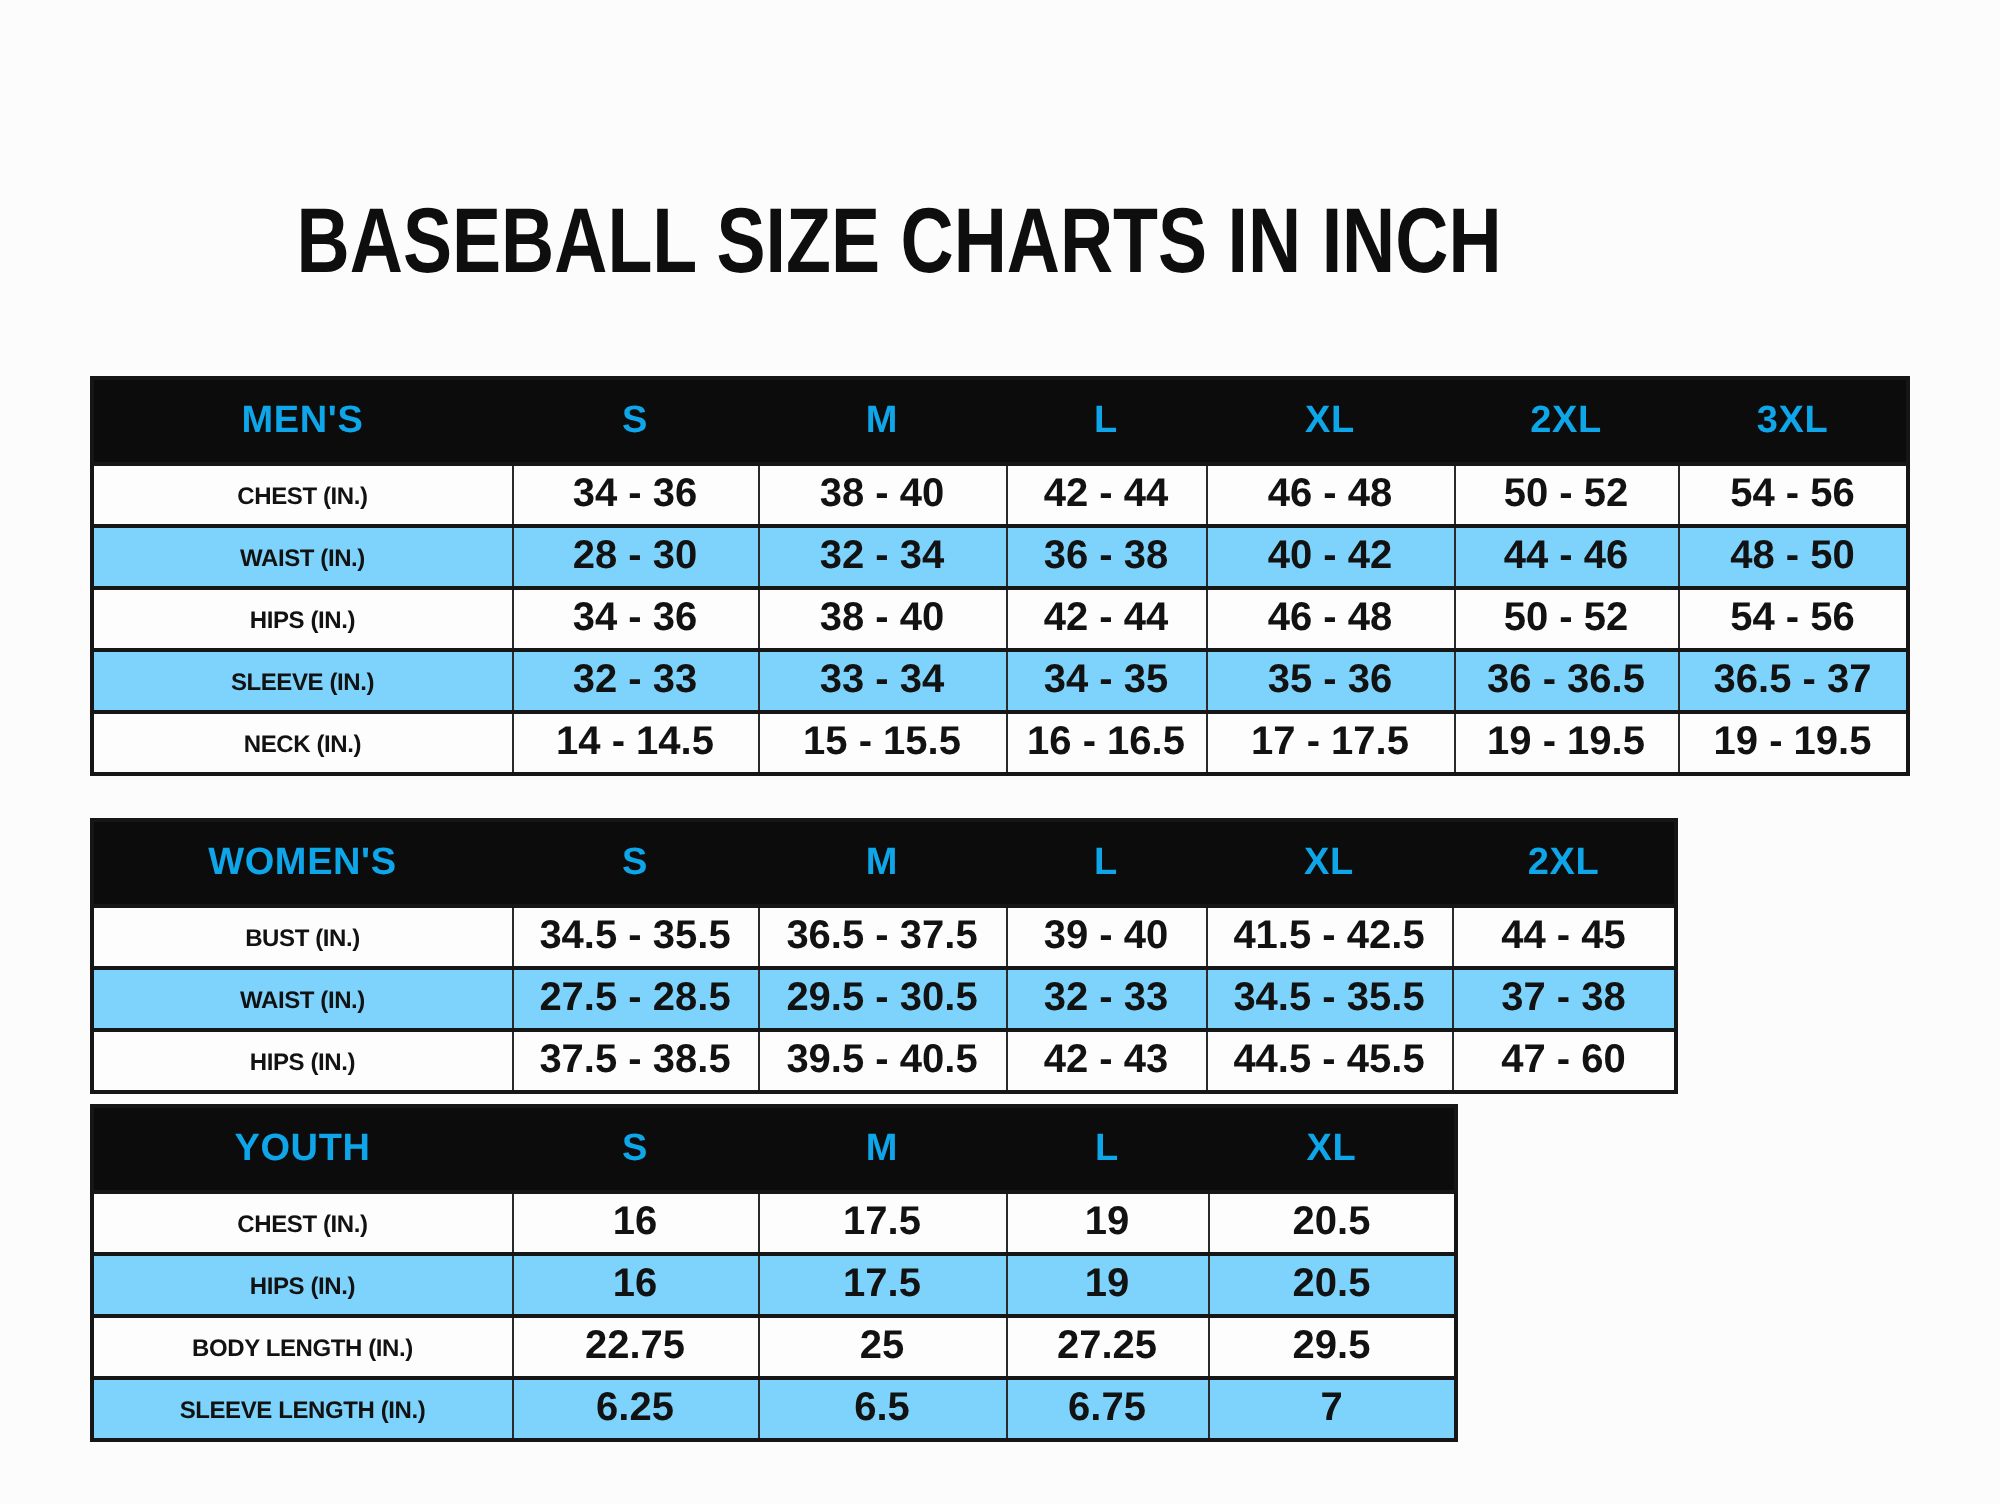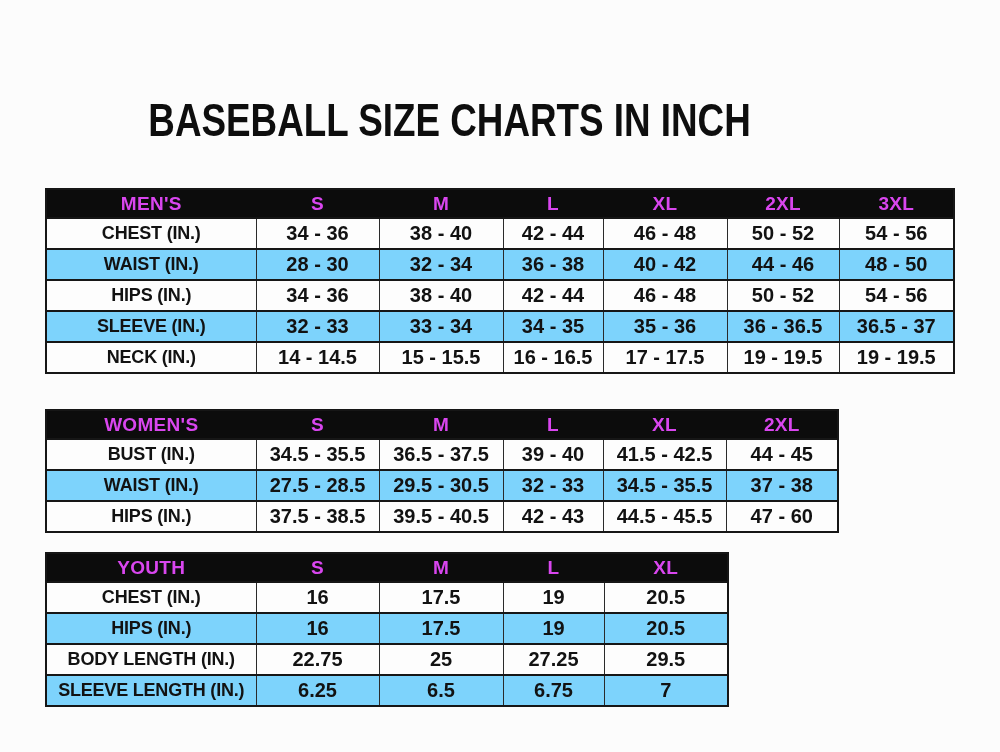--- a/index.html
+++ b/index.html
@@ -22,36 +22,36 @@
     transform-origin: 50% 50%;
   }
   table.size-table {
     position: absolute;
     border-collapse: collapse;
     table-layout: fixed;
     background: #fdfdfd;
     border: 2px solid #161616;
   }
   .size-table th {
-    background: #0c0c0c; color: #d946ef;
+    background: #0c0c0c; color: #0ea5e9;
     font-size: 19px; font-weight: 700;
-    height: 29px; padding: 0 2px; text-align: center;
+    height: 43px; padding: 0 2px; text-align: center;
     letter-spacing: 0.3px;
     border: 1px solid #0c0c0c;
     overflow: hidden; white-space: nowrap;
   }
   .size-table td {
     border: 1px solid #2a2a2a;
     border-top: 2px solid #161616;
     height: 31px; padding: 0 1px; text-align: center;
     font-weight: 700; font-size: 20px;
     background: #fdfdfd;
     overflow: hidden; white-space: nowrap;
   }
-  .size-table td.label { font-size: 18px; letter-spacing: -0.2px; }
+  .size-table td.label { font-size: 12px; letter-spacing: -0.2px; }
   .size-table tr.alt td { background: #7dd3fc; }
   #mens-table   { top: 188px; left: 45px; }
   #womens-table { top: 409px; left: 45px; }
   #youth-table  { top: 552px; left: 45px; }
 </style>
 </head>
 <body>
 
 <h1 class="page-title"><span class="condense">BASEBALL SIZE CHARTS IN INCH</span></h1>
 

